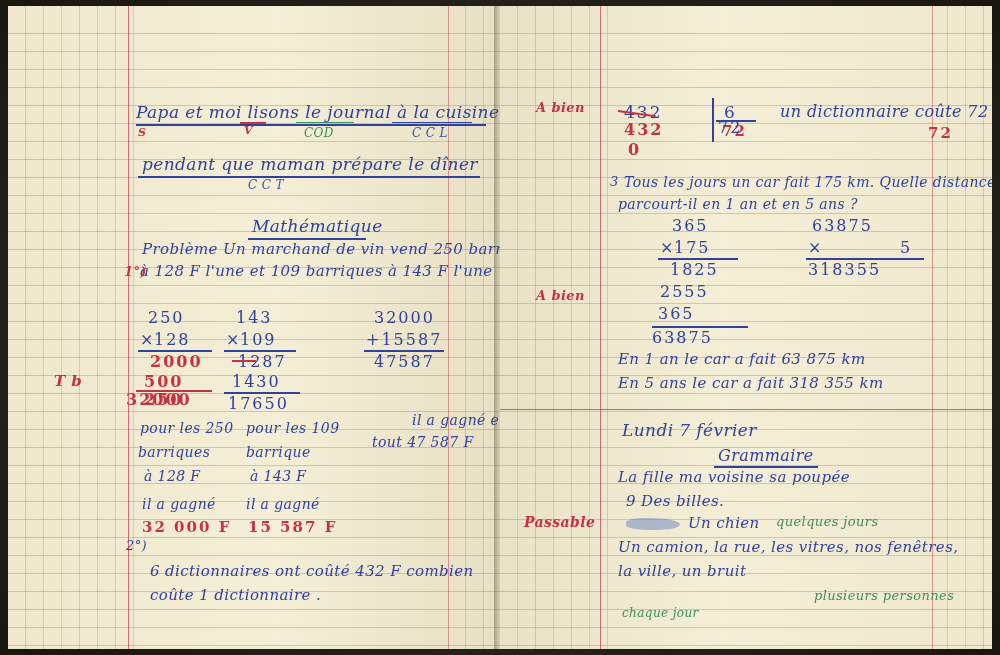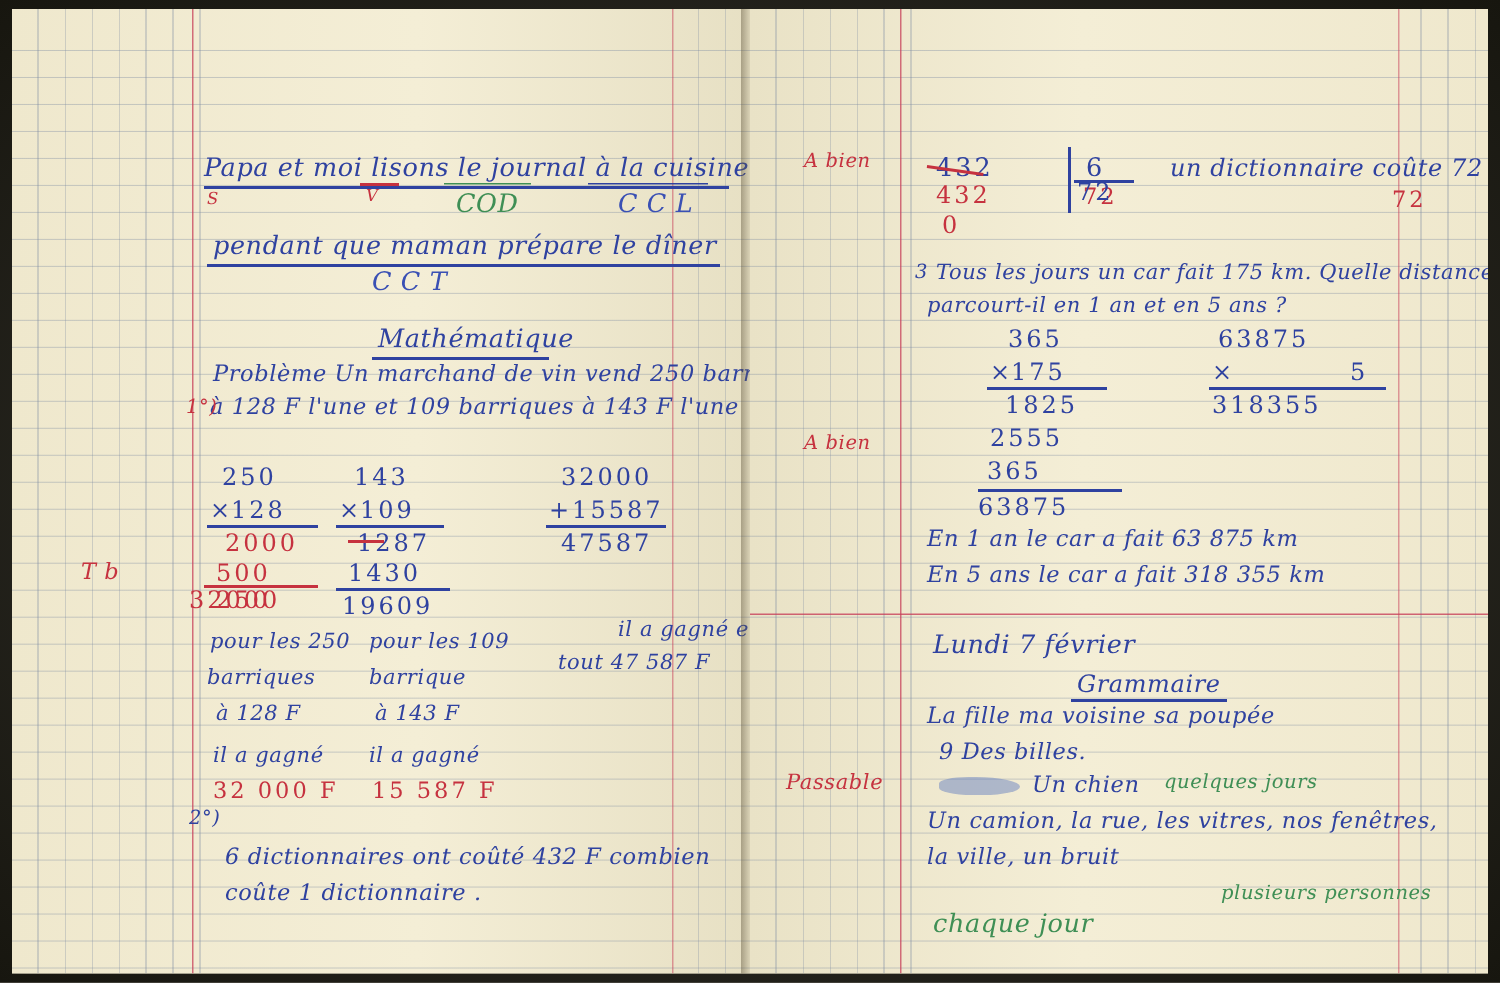--- a/index.html
+++ b/index.html
@@ -107,23 +107,23 @@
   .hw {
     position: absolute;
     white-space: nowrap;
     font-family: "DejaVu Serif", serif;
     font-style: italic;
     color: #2d3f96;
     letter-spacing: .4px;
   }
   .blue   { color: #2f42a0; }
   .blue2  { color: #3a50b4; }
-  .red    { color: #c6323f; }
+  .red    { color: #c6323f; font-weight: bold; }
   .green  { color: #3f8f55; }
-  .s12 { font-size: 17px; }
+  .s12 { font-size: 12px; }
   .s13 { font-size: 13px; }
   .s14 { font-size: 14px; }
   .s15 { font-size: 15px; }
   .s16 { font-size: 16px; }
   .s17 { font-size: 17px; }
   .num { font-style: normal; letter-spacing: 2px; }
 
   .uline {
     position: absolute;
     height: 1.5px;
@@ -201,21 +201,21 @@
       <div class="hw red num s16" style="left:118px; top:384px;">32000</div>
 
       <div class="hw blue num s16" style="left:228px; top:302px;">143</div>
       <div class="hw blue num s16" style="left:218px; top:324px;">×</div>
       <div class="hw blue num s16" style="left:232px; top:324px;">109</div>
       <div class="uline" style="left:216px; top:344px; width:72px;"></div>
       <div class="hw blue num s16" style="left:230px; top:346px;">1287</div>
       <div class="strike" style="left:224px; top:354px; width:24px;"></div>
       <div class="hw blue num s16" style="left:224px; top:366px;">1430</div>
       <div class="uline" style="left:216px; top:386px; width:76px;"></div>
-      <div class="hw blue num s16" style="left:220px; top:388px;">19609</div>
+      <div class="hw blue num s16" style="left:220px; top:388px;">17650</div>
 
       <div class="hw blue num s16" style="left:366px; top:302px;">32000</div>
       <div class="hw blue num s16" style="left:358px; top:324px;">+15587</div>
       <div class="uline" style="left:356px; top:344px; width:80px;"></div>
       <div class="hw blue num s16" style="left:366px; top:346px;">47587</div>
 
       <div class="hw blue s14" style="left:132px; top:414px;">pour les 250</div>
       <div class="hw blue s14" style="left:130px; top:438px;">barriques</div>
       <div class="hw blue s14" style="left:136px; top:462px;">à 128 F</div>
       <div class="hw blue s14" style="left:134px; top:490px;">il a gagné</div>

